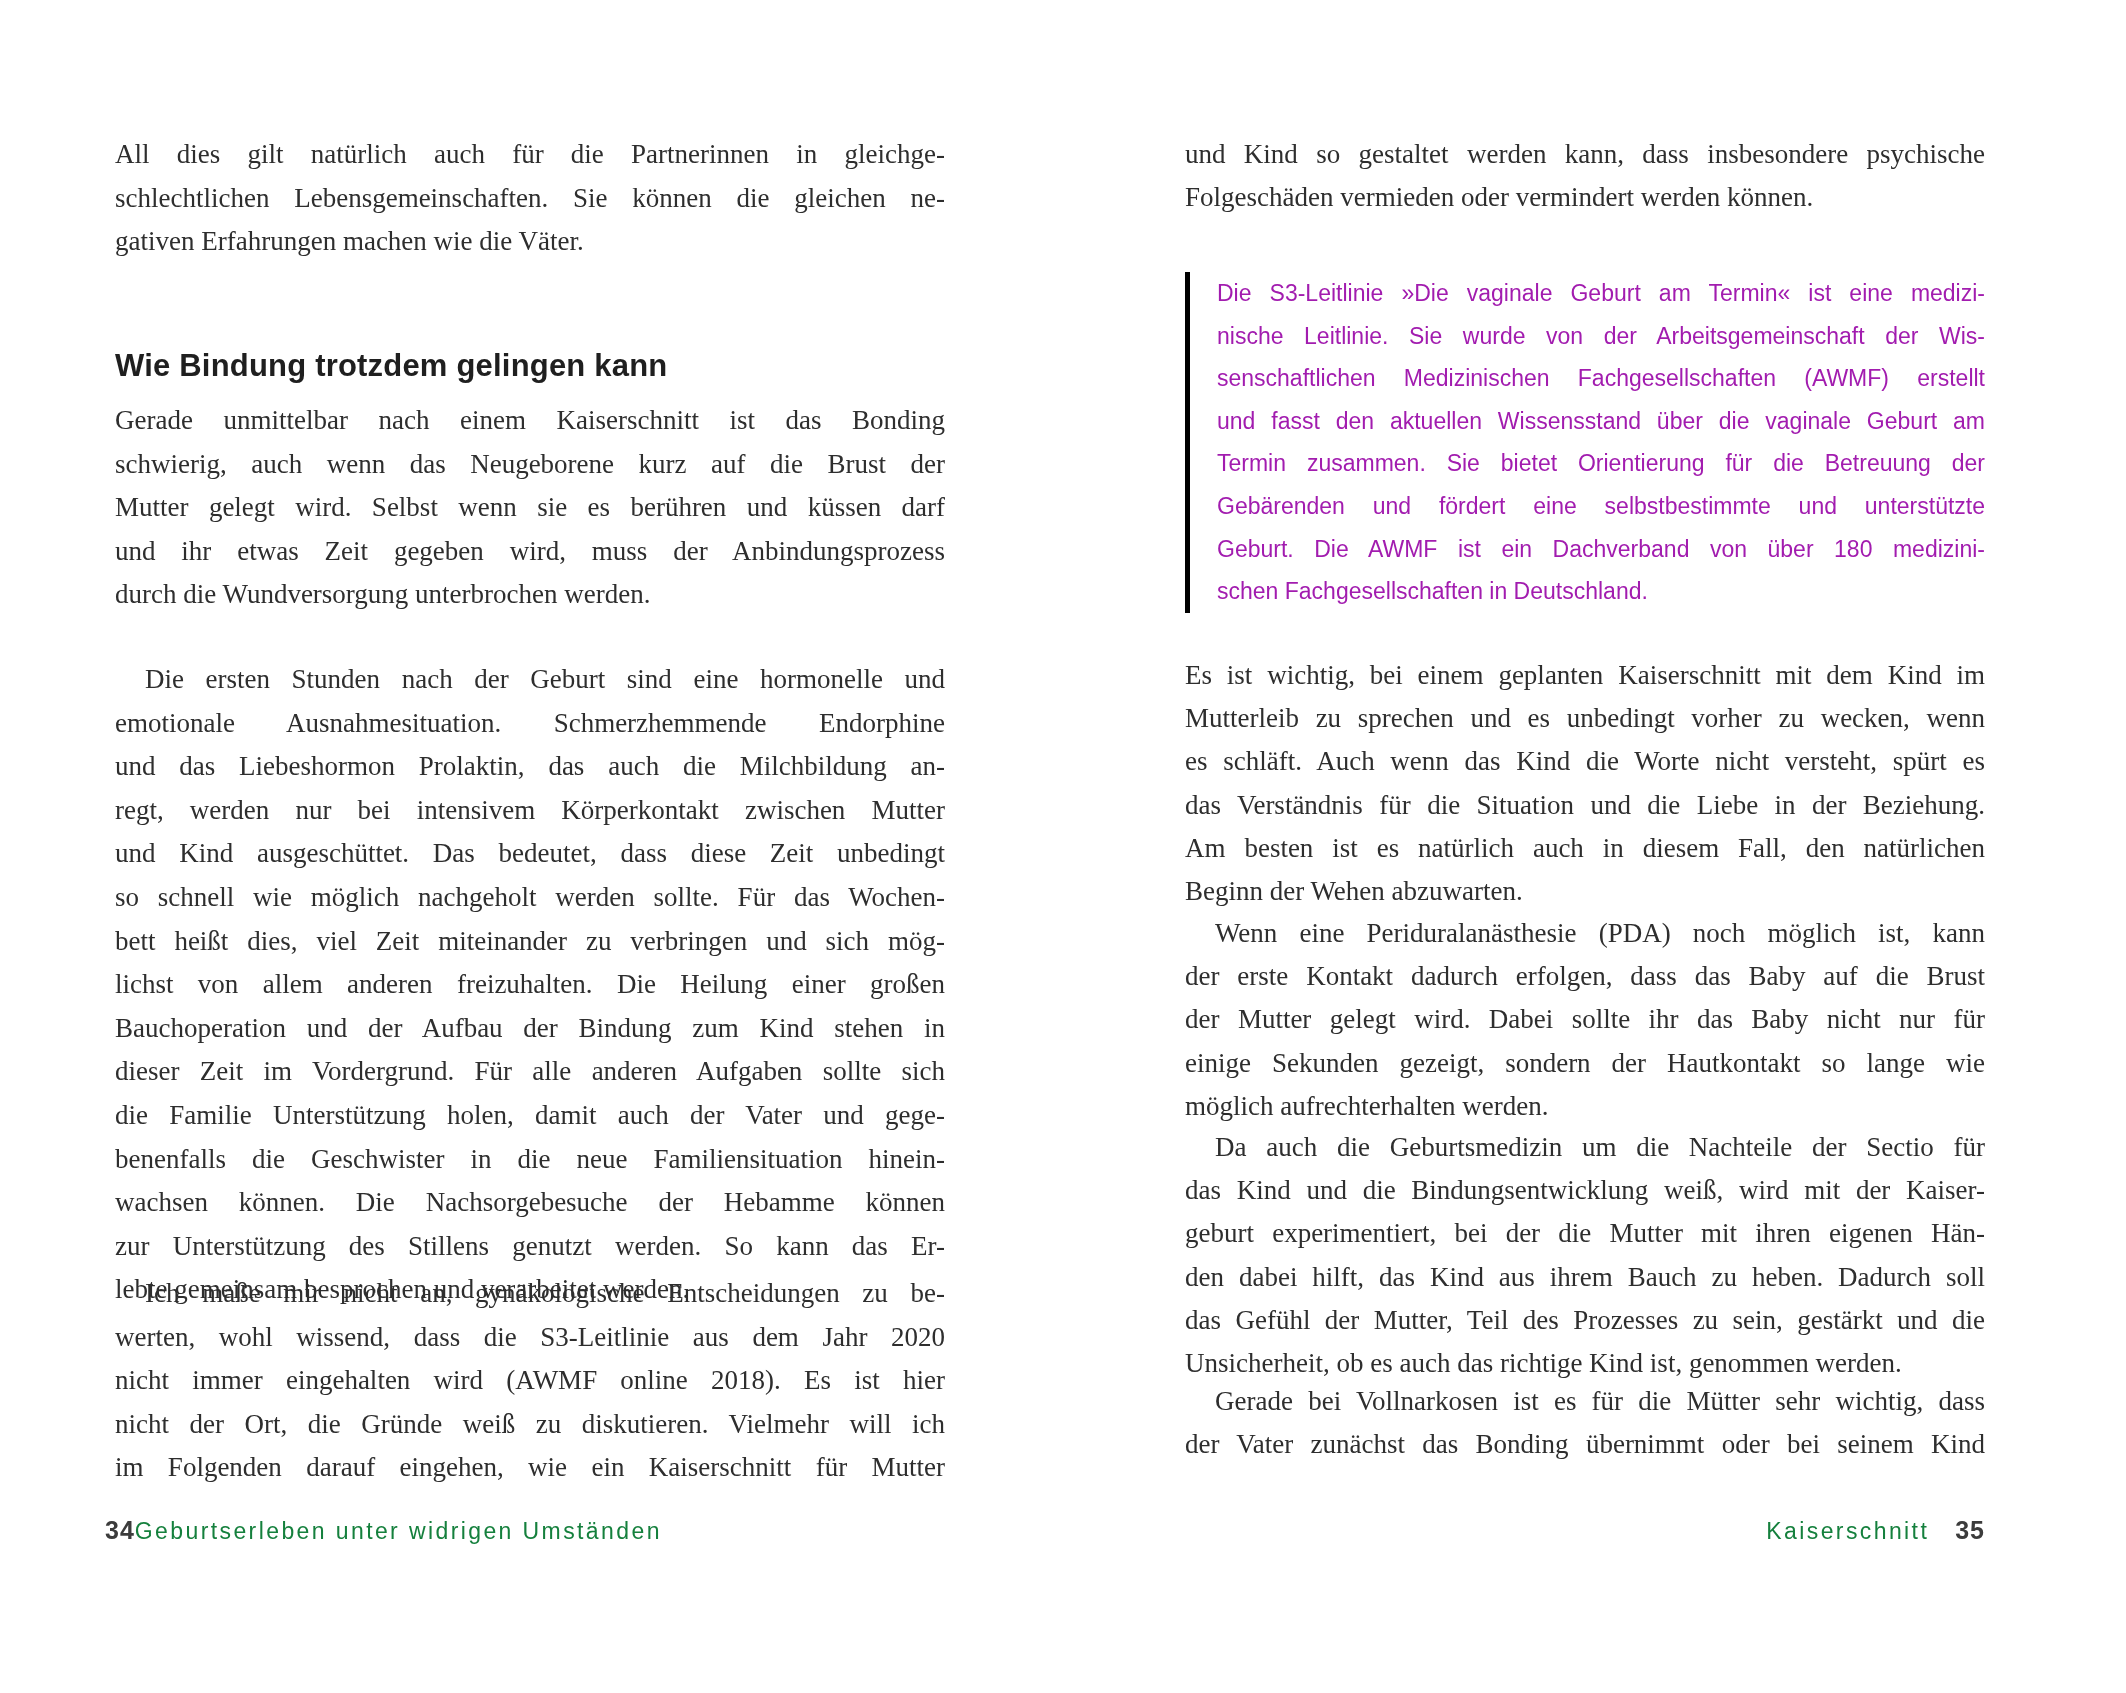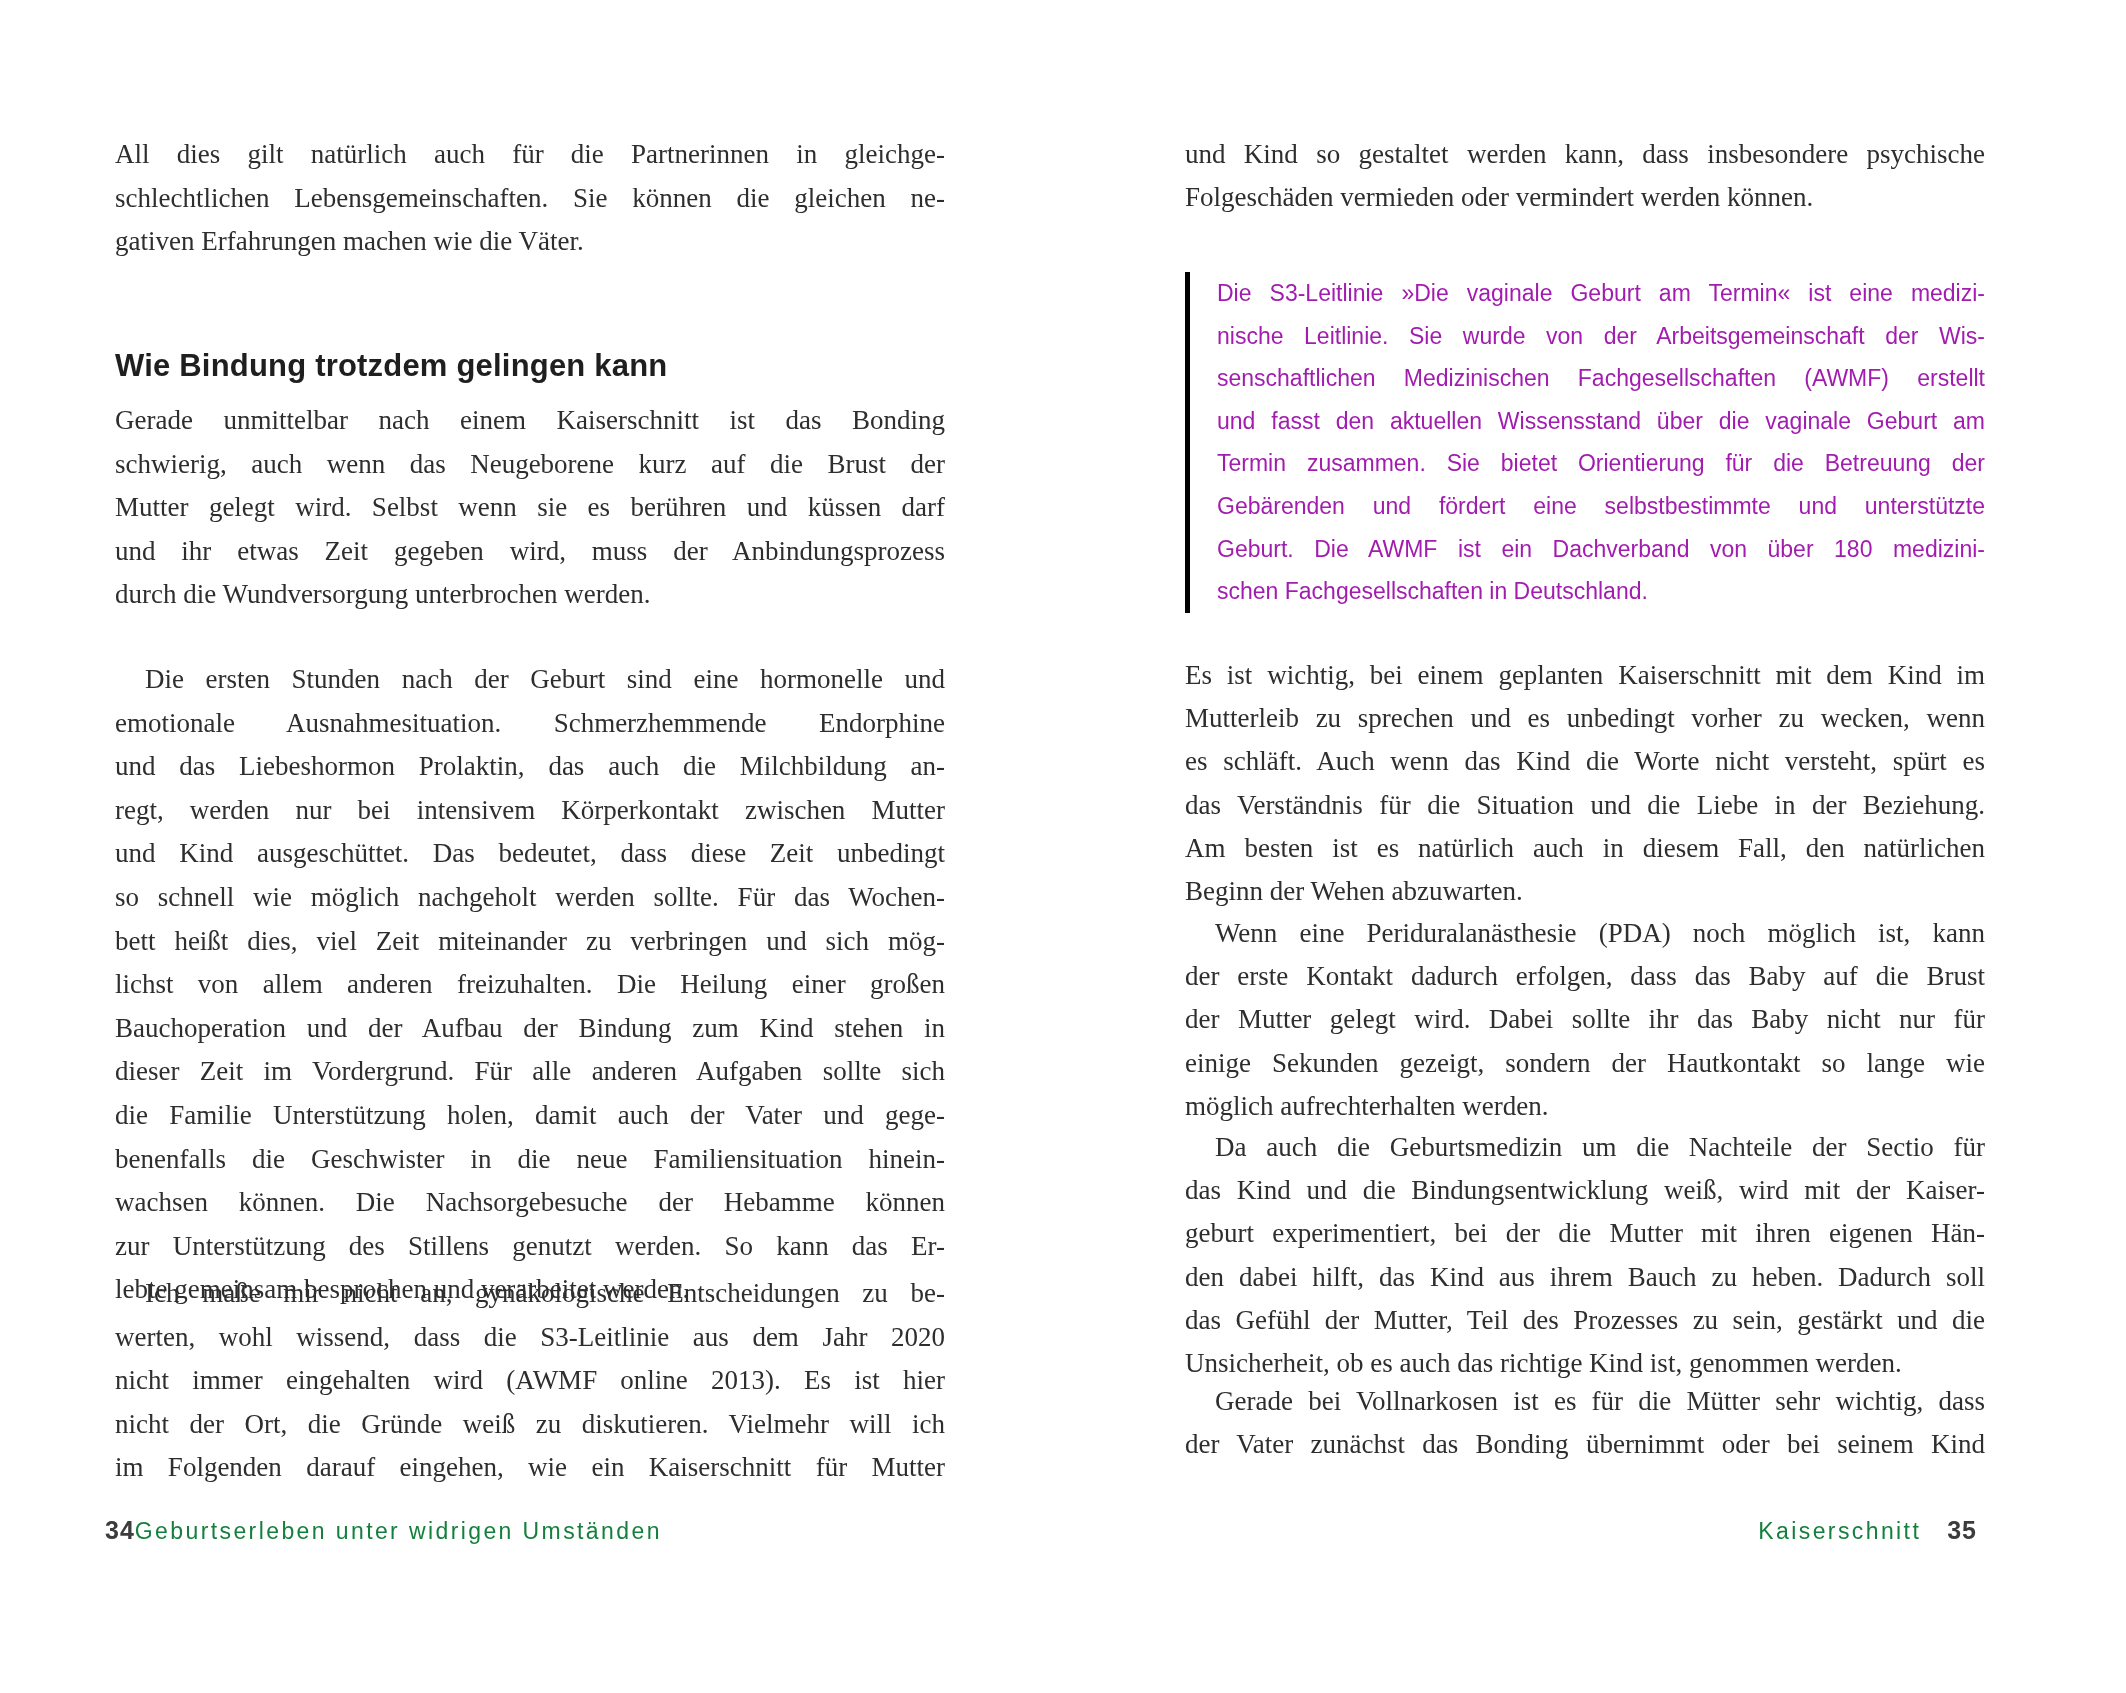--- a/index.html
+++ b/index.html
@@ -46,21 +46,21 @@
   }
 
   .footer {
     position: absolute;
     top: 1516px;
     font-family: "Liberation Sans", sans-serif;
     display: flex;
     align-items: baseline;
   }
   .footer-left  { left: 105px; }
-  .footer-right { right: 149px; gap: 26px; }
+  .footer-right { right: 141px; gap: 26px; }
   .page-number {
     font-size: 25px;
     font-weight: 600;
     color: #3c3c3c;
     letter-spacing: 1px;
   }
   .footer-label {
     font-size: 23px;
     color: #15803d;
     letter-spacing: 2.4px;
@@ -103,21 +103,21 @@
         <div class="tl">die Familie Unterstützung holen, damit auch der Vater und gege-</div>
         <div class="tl">benenfalls die Geschwister in die neue Familiensituation hinein-</div>
         <div class="tl">wachsen können. Die Nachsorgebesuche der Hebamme können</div>
         <div class="tl">zur Unterstützung des Stillens genutzt werden. So kann das Er-</div>
         <div class="tl tl-last">lebte gemeinsam besprochen und verarbeitet werden.</div>
       </div>
 
     <div class="block col-left body-l indent" style="top:1272px;">
         <div class="tl">Ich maße mir nicht an, gynäkologische Entscheidungen zu be-</div>
         <div class="tl">werten, wohl wissend, dass die S3-Leitlinie aus dem Jahr 2020</div>
-        <div class="tl">nicht immer eingehalten wird (AWMF online 2013). Es ist hier</div>
+        <div class="tl">nicht immer eingehalten wird (AWMF online 2018). Es ist hier</div>
         <div class="tl">nicht der Ort, die Gründe weiß zu diskutieren. Vielmehr will ich</div>
         <div class="tl">im Folgenden darauf eingehen, wie ein Kaiserschnitt für Mutter</div>
       </div>
 
     <div class="footer footer-left">
       <span class="page-number">34</span>
       <span class="footer-label">Geburtserleben unter widrigen Umständen</span>
     </div>
   </div>
 

